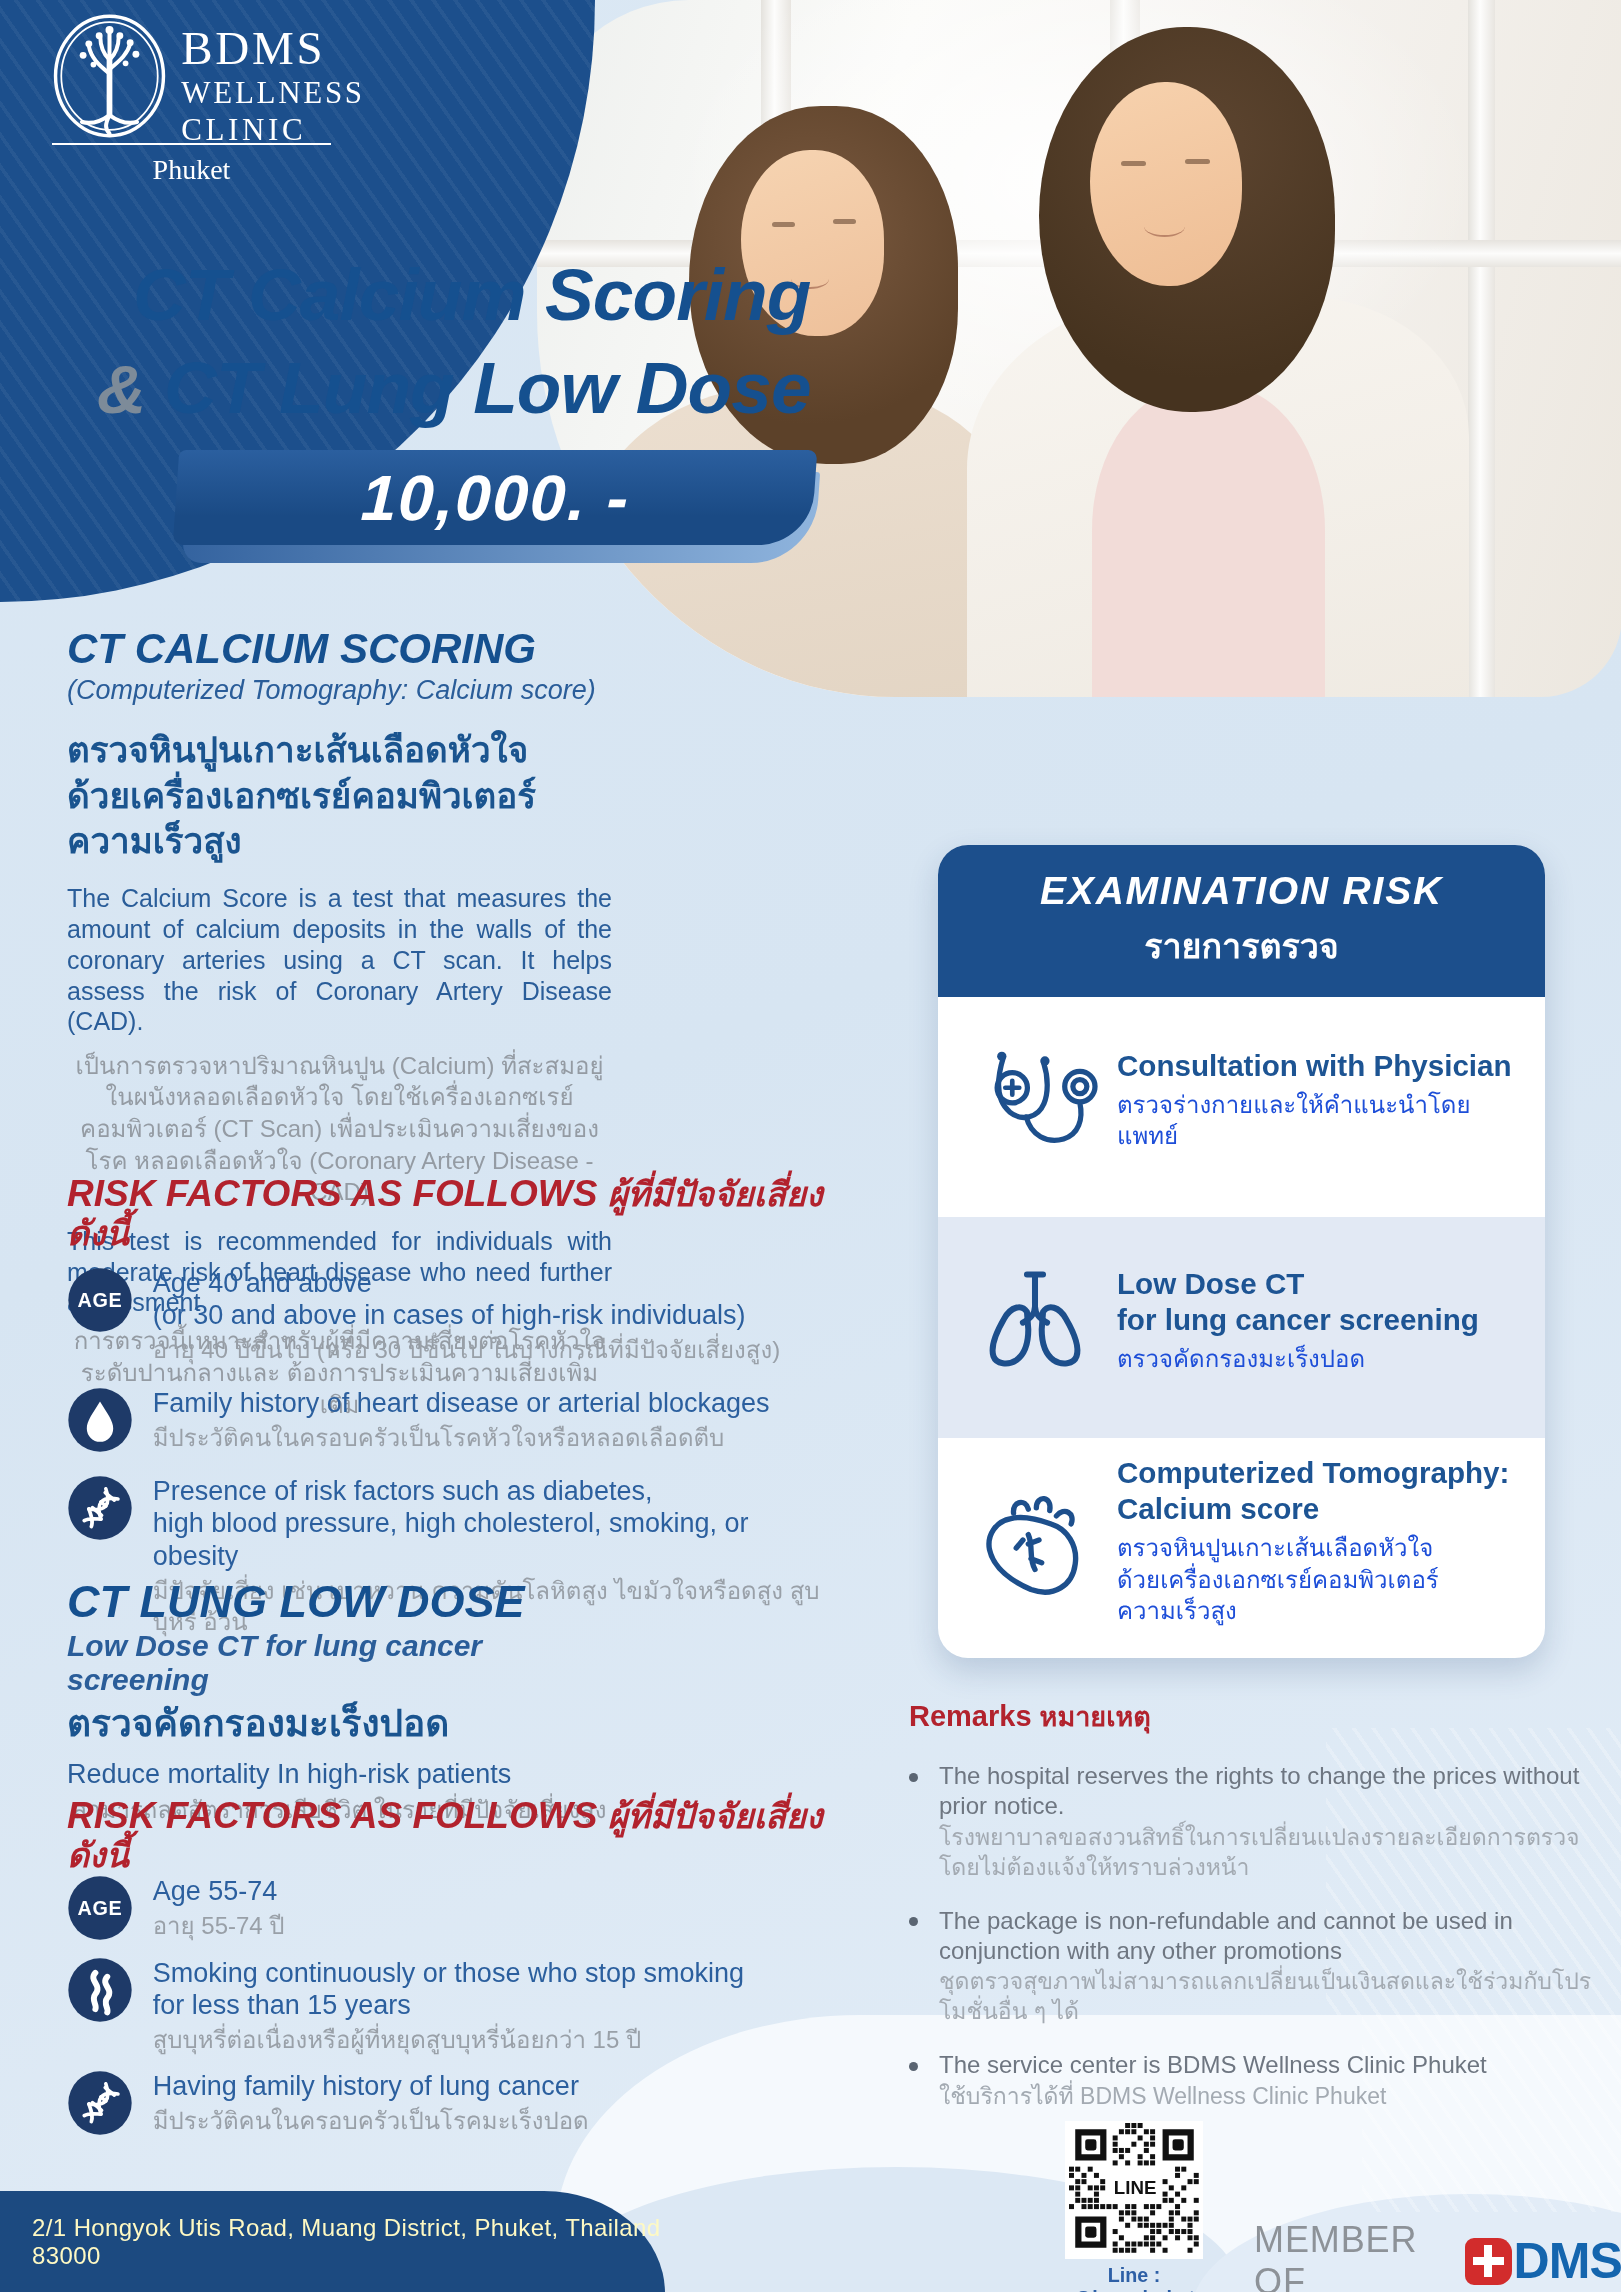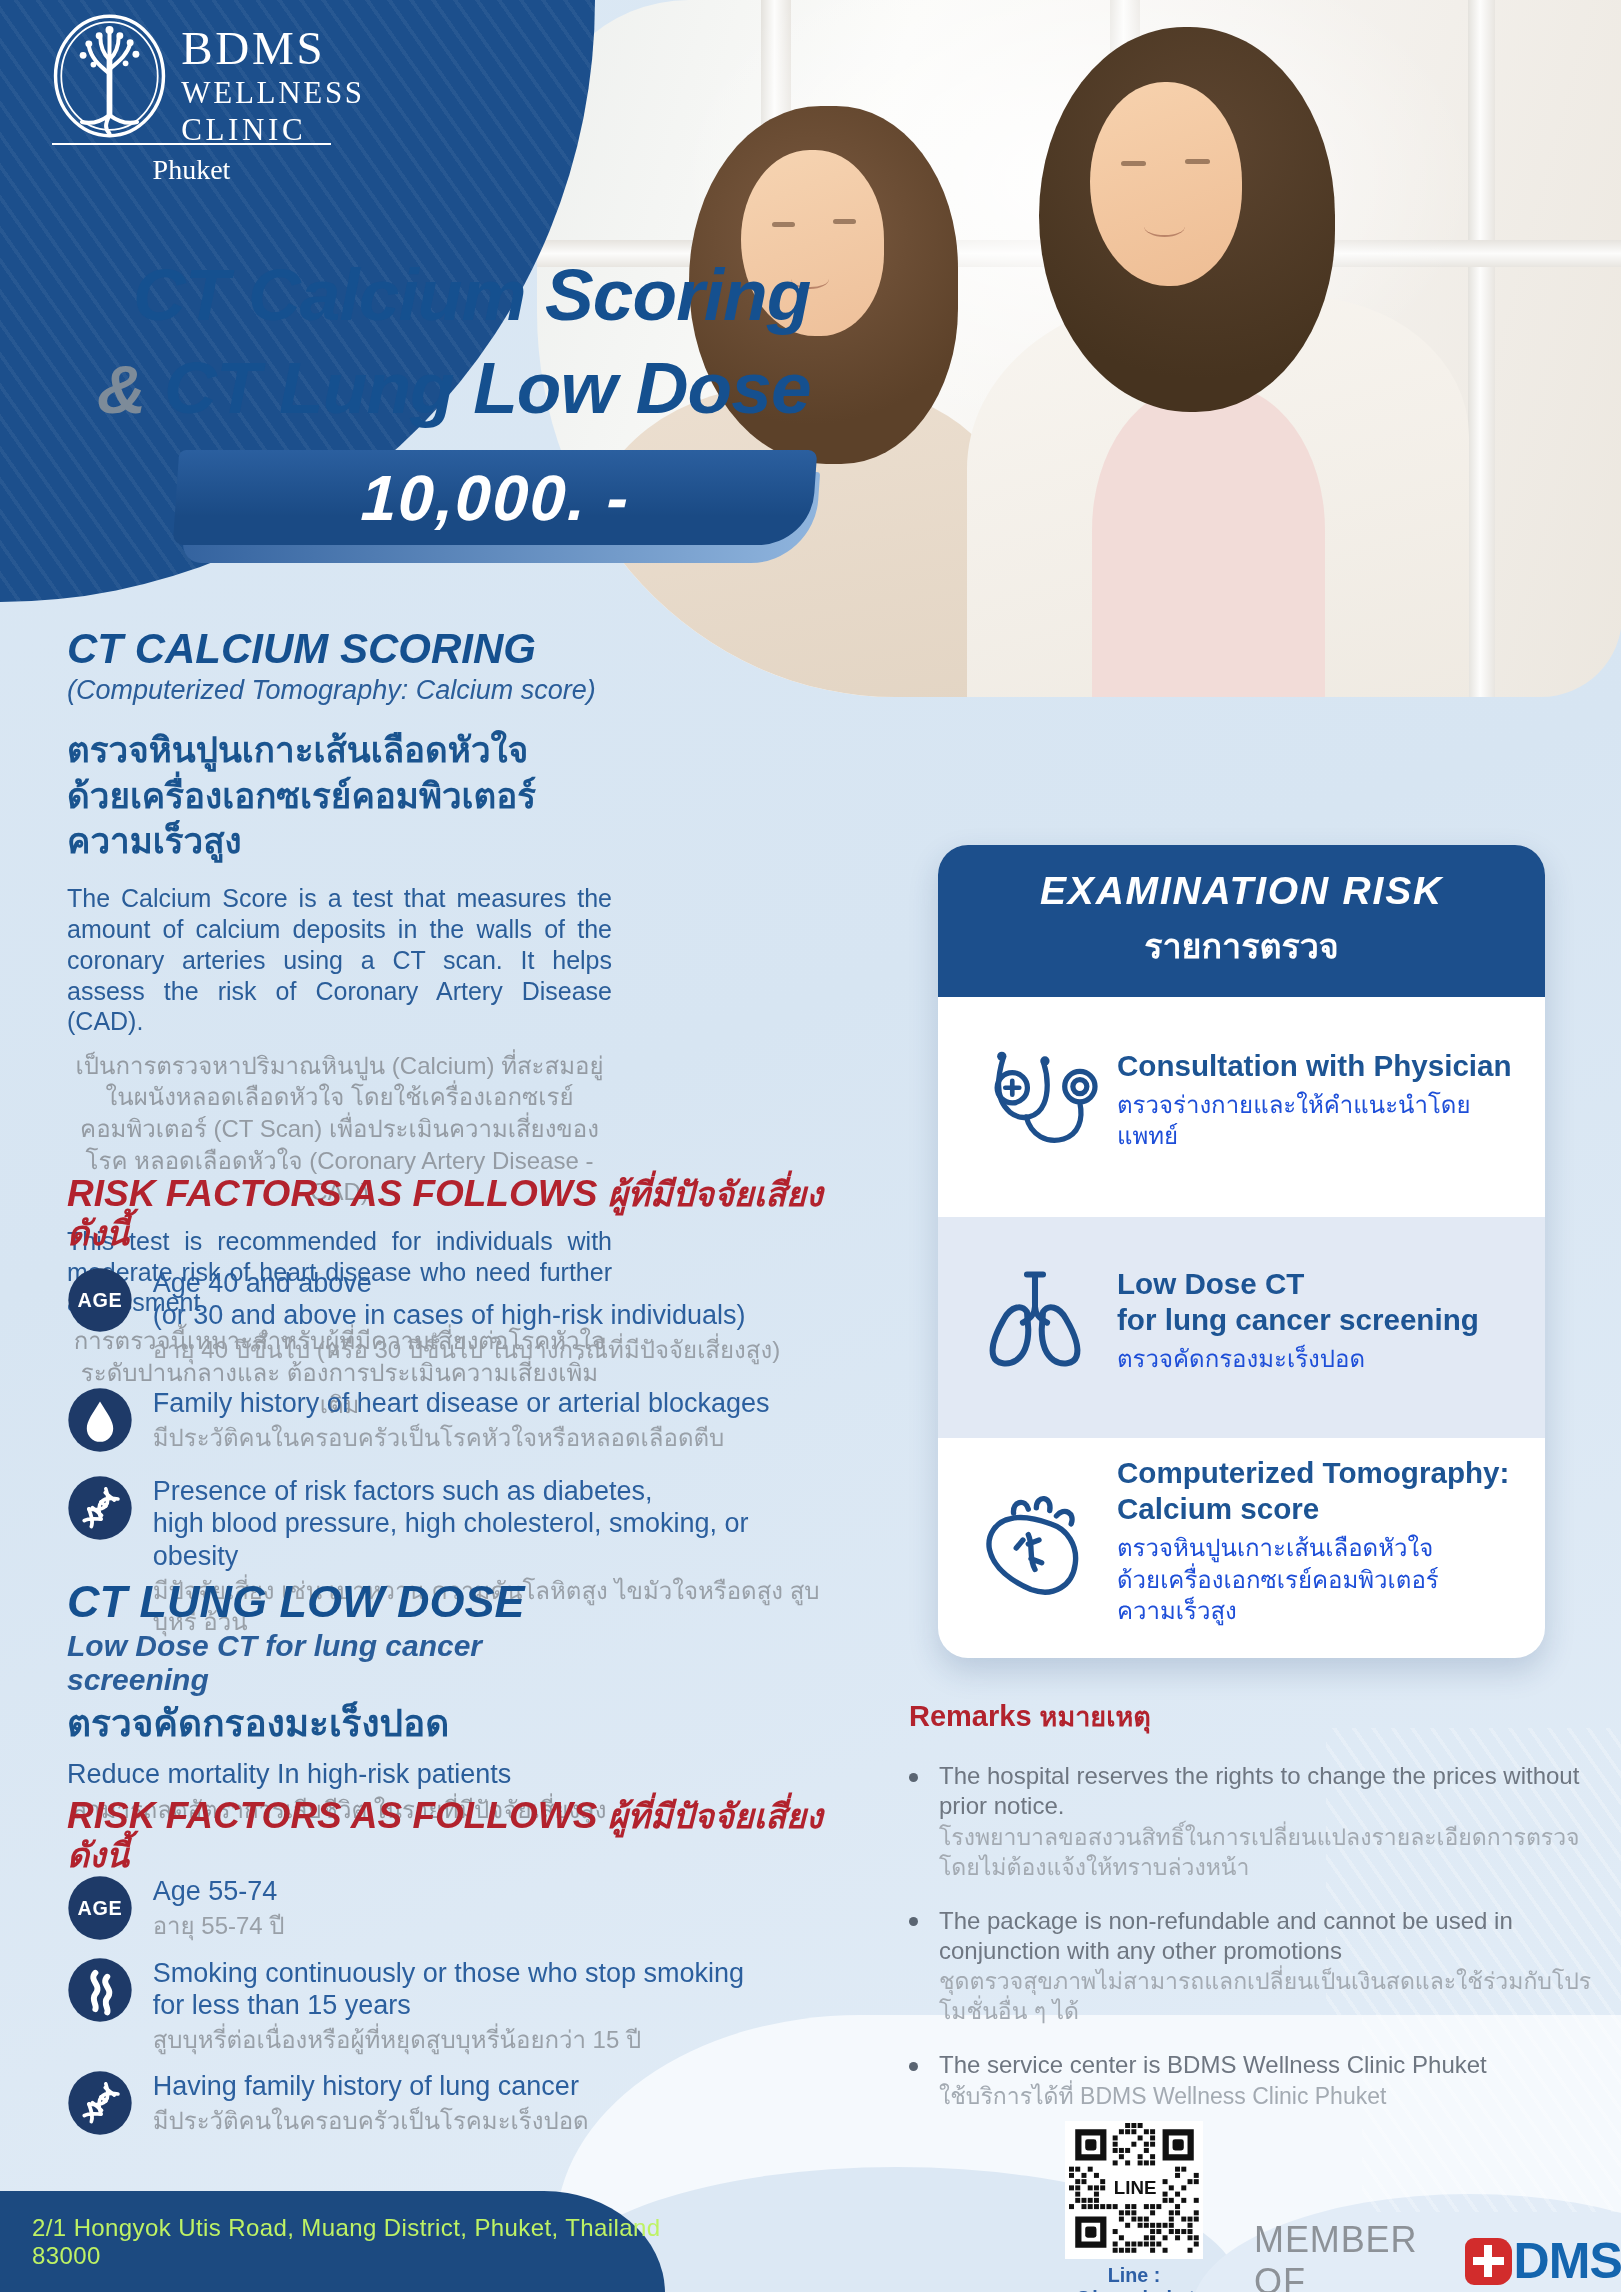--- a/index.html
+++ b/index.html
@@ -99,21 +99,21 @@
   .remarks h3{margin:0;font-size:29px;color:#b2222d;font-weight:700;}
   .remarks h3 .th{font-weight:600;font-size:27px;}
   .remark-item{display:flex;gap:21px;margin-top:23px;}
   .remark-item .dot{flex:0 0 9px;width:9px;height:9px;border-radius:50%;background:#5a6572;margin-top:11.6px;}
   .remark-item .en{font-size:24px;color:#6e7681;line-height:1.25;}
   .remark-item .th{font-size:23px;color:#a3aab2;line-height:1.3;margin-top:1.8px;}
 
   
   .footer-bar{left:0;bottom:0;width:665px;height:102px;background:#1c4a80;z-index:4;border-top-right-radius:121px 102px;
               display:flex;align-items:center;}
-  .footer-bar span{color:#bef264;font-size:24px;margin-left:32px;letter-spacing:0.4px;}
+  .footer-bar span{color:#fef9c3;font-size:24px;margin-left:32px;letter-spacing:0.4px;}
   .qr-wrap{left:1064px;top:2121px;z-index:4;width:140px;text-align:center;}
   .qr-box{width:134px;height:134px;background:#fff;margin:0 auto;padding:1.8px;}
   .qr-caption{margin-top:5.4px;font-size:19.7px;color:#2d5fa6;font-weight:600;}
   .member{left:1254px;top:2219px;z-index:4;display:flex;align-items:center;gap:12.5px;}
   .member .mo{font-size:36px;color:#8d9298;letter-spacing:0.9px;font-family:"Liberation Sans",sans-serif;}
   .bdms{display:flex;align-items:center;}
   .bdms .b{position:relative;width:47px;height:47px;background:#d22c2c;border-radius:9px 14.3px 14.3px 9px;}
   .bdms .b::before,.bdms .b::after{content:"";position:absolute;background:#fff;}
   .bdms .b::before{left:19.7px;top:7.2px;width:8px;height:32px;}
   .bdms .b::after{left:8px;top:19px;width:31px;height:8px;}

